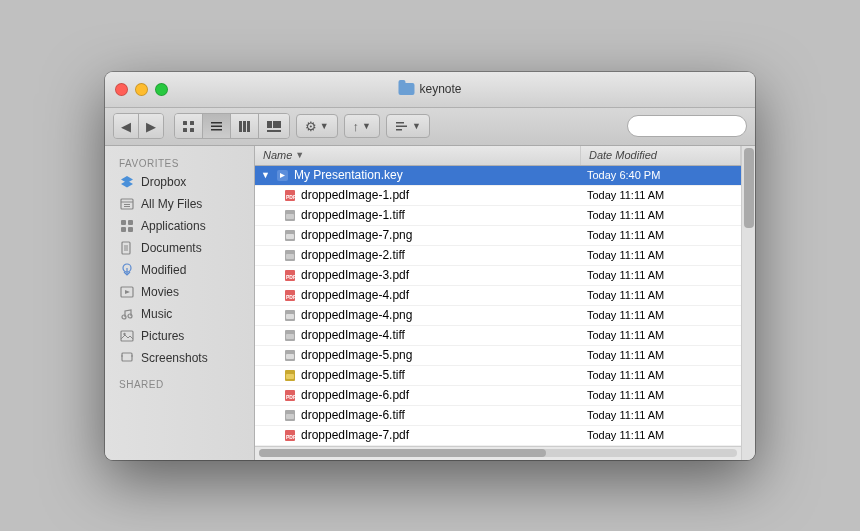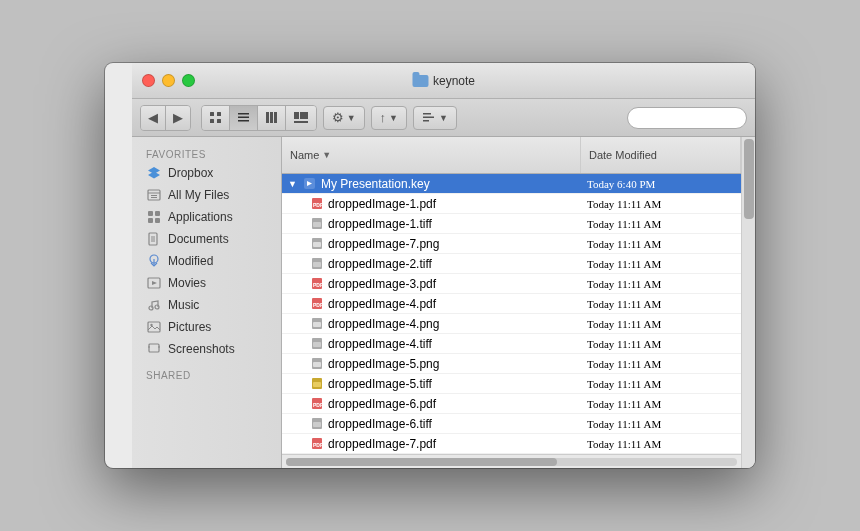--- a/index.html
+++ b/index.html
@@ -14,21 +14,20 @@
     }
 
     .window {
       width: 650px;
       background: #ebebeb;
       border-radius: 8px;
       box-shadow: 0 20px 60px rgba(0,0,0,0.5), 0 0 0 1px rgba(0,0,0,0.3);
       overflow: hidden;
       display: flex;
       flex-direction: column;
-      padding-left: 27px;
     }
 
     
     .title-bar {
       background: linear-gradient(to bottom, #e8e8e8 0%, #d0d0d0 100%);
       border-bottom: 1px solid #b0b0b0;
       height: 36px;
       display: flex;
       align-items: center;
       padding: 0 10px;
@@ -218,25 +217,26 @@
       flex: 1;
       display: flex;
       flex-direction: column;
       overflow: hidden;
       background: white;
     }
     .file-list-header {
       display: flex;
       background: linear-gradient(to bottom, #e8e8e8, #d8d8d8);
       border-bottom: 1px solid #b0b0b0;
-      height: 37px;
+      height: 20px;
       align-items: flex-start;
       font-size: 11px;
       color: #444;
       flex-shrink: 0;
+      font-style: italic;
     }
     .col-header {
       padding: 0 8px;
       display: flex;
       align-items: center;
       gap: 3px;
       height: 100%;
       border-right: 1px solid #ccc;
       cursor: pointer;
     }
@@ -258,21 +258,20 @@
     }
     .file-row.expanded-parent {
       background: #3b76d0;
       color: white;
     }
     .file-cell {
       padding: 0 6px;
       white-space: nowrap;
       overflow: hidden;
       text-overflow: ellipsis;
-      font-family: Liberation Serif, serif;
     }
     .file-cell-name {
       flex: 1;
       display: flex;
       align-items: center;
       gap: 4px;
       padding-left: 6px;
     }
     .file-cell-date {
       width: 160px;

